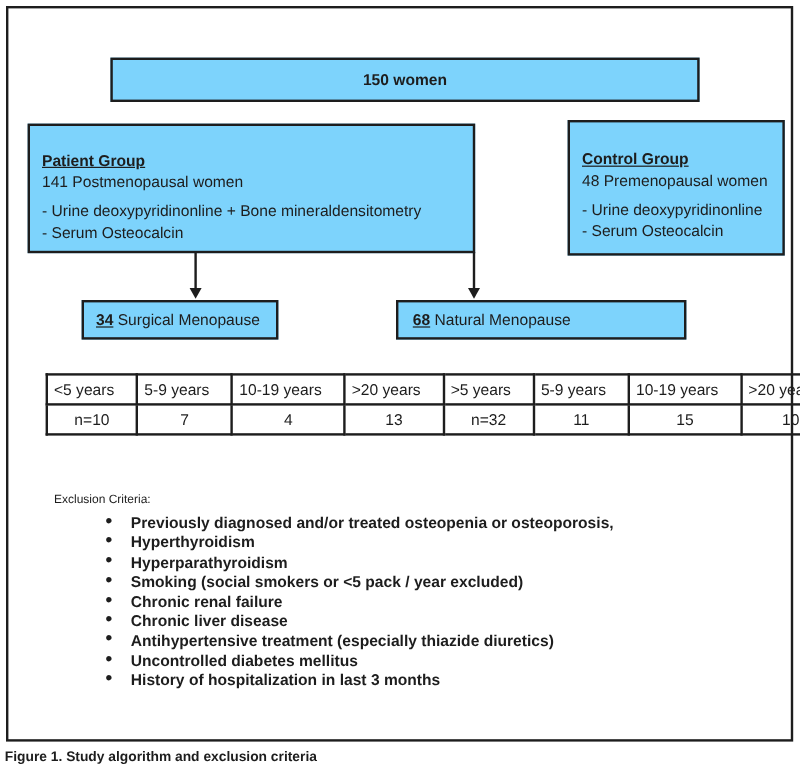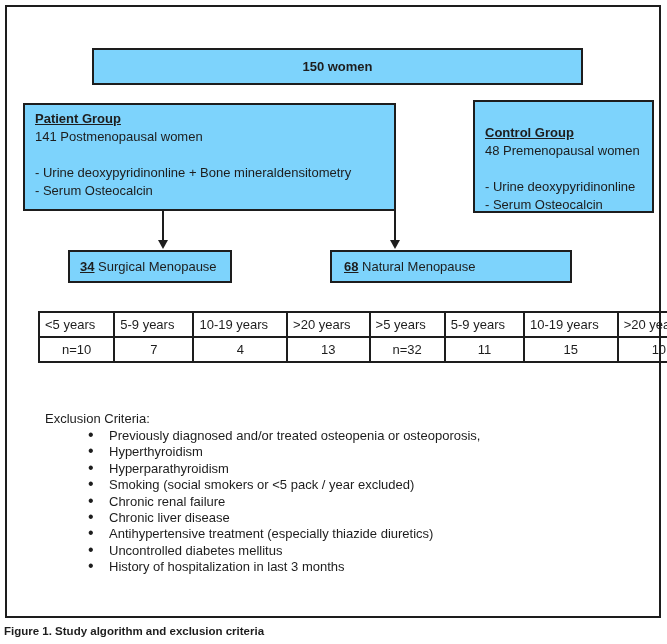--- a/index.html
+++ b/index.html
@@ -14,25 +14,25 @@
   }
   .nbox {
     position:absolute; border:2px solid #1d1d1d; box-sizing:border-box;
     background:#7dd3fc; font-size:13px; line-height:18px;
   }
   .box-total {
     left:92px; top:48px; width:491px; height:37px;
     display:flex; align-items:center; justify-content:center;
     font-weight:bold;
   }
-  .box-patient { left:23px;  top:103px; width:373px; height:108px; padding:5px 10px; }
+  .box-patient { left:23px;  top:103px; width:373px; height:108px; padding:20px 10px; }
   .box-control { left:473px; top:100px; width:181px; height:113px; padding:22px 10px; }
   .grp-title { font-weight:bold; text-decoration:underline; }
   .grp-item { white-space:nowrap; }
-  .grp-item.first { margin-top:18px; }
+  .grp-item.first { margin-top:6px; }
   .box-surgical { left:68px;  top:250px; width:164px; height:33px; display:flex; align-items:center; padding:0 0 0 10px; }
   .box-natural  { left:330px; top:250px; width:242px; height:33px; display:flex; align-items:center; padding:0 0 0 12px; }
   .count { font-weight:bold;text-decoration:underline; }
   .stem { position:absolute; width:2px; background:#1d1d1d; }
   .stem1 { left:162px; top:210px; height:31px; }
   .stem2 { left:394px; top:210px; height:31px; }
   .ahead {
     position:absolute; width:0; height:0;
     border-left:5px solid transparent; border-right:5px solid transparent;
     border-top:9px solid #1d1d1d;
@@ -42,26 +42,26 @@
   table.dur {
     position:absolute; left:38px; top:311px;
     border-collapse:collapse; table-layout:fixed;
     font-size:13px;
   }
   table.dur td {
     border:2px solid #1d1d1d; height:23px; overflow:hidden;
     padding:0 18px 0 5px; white-space:nowrap;
   }
   table.dur td.val { text-align:center; padding:0; }
-  .excl-heading { position:absolute; left:45px; top:411px; font-size:13px; }
+  .excl-heading { position:absolute; left:45px; top:411px; font-size:10px; }
   ul.excl {
     position:absolute; left:88px; top:428px; margin:0; padding:0;
     list-style:none; font-size:13px;
   }
-  ul.excl li { position:relative; padding-left:21px; line-height:16.4px; white-space:nowrap; }
+  ul.excl li { position:relative; padding-left:21px; line-height:16.4px; white-space:nowrap;font-weight:bold; }
   ul.excl li::before {
     content:"\2022"; position:absolute; left:0; top:-1px; font-size:16px;
   }
   .caption { position:absolute; left:4px; top:625px; font-size:11.5px; font-weight:bold; }
 </style>
 </head>
 <body>
 
 <div id="canvas">
 

